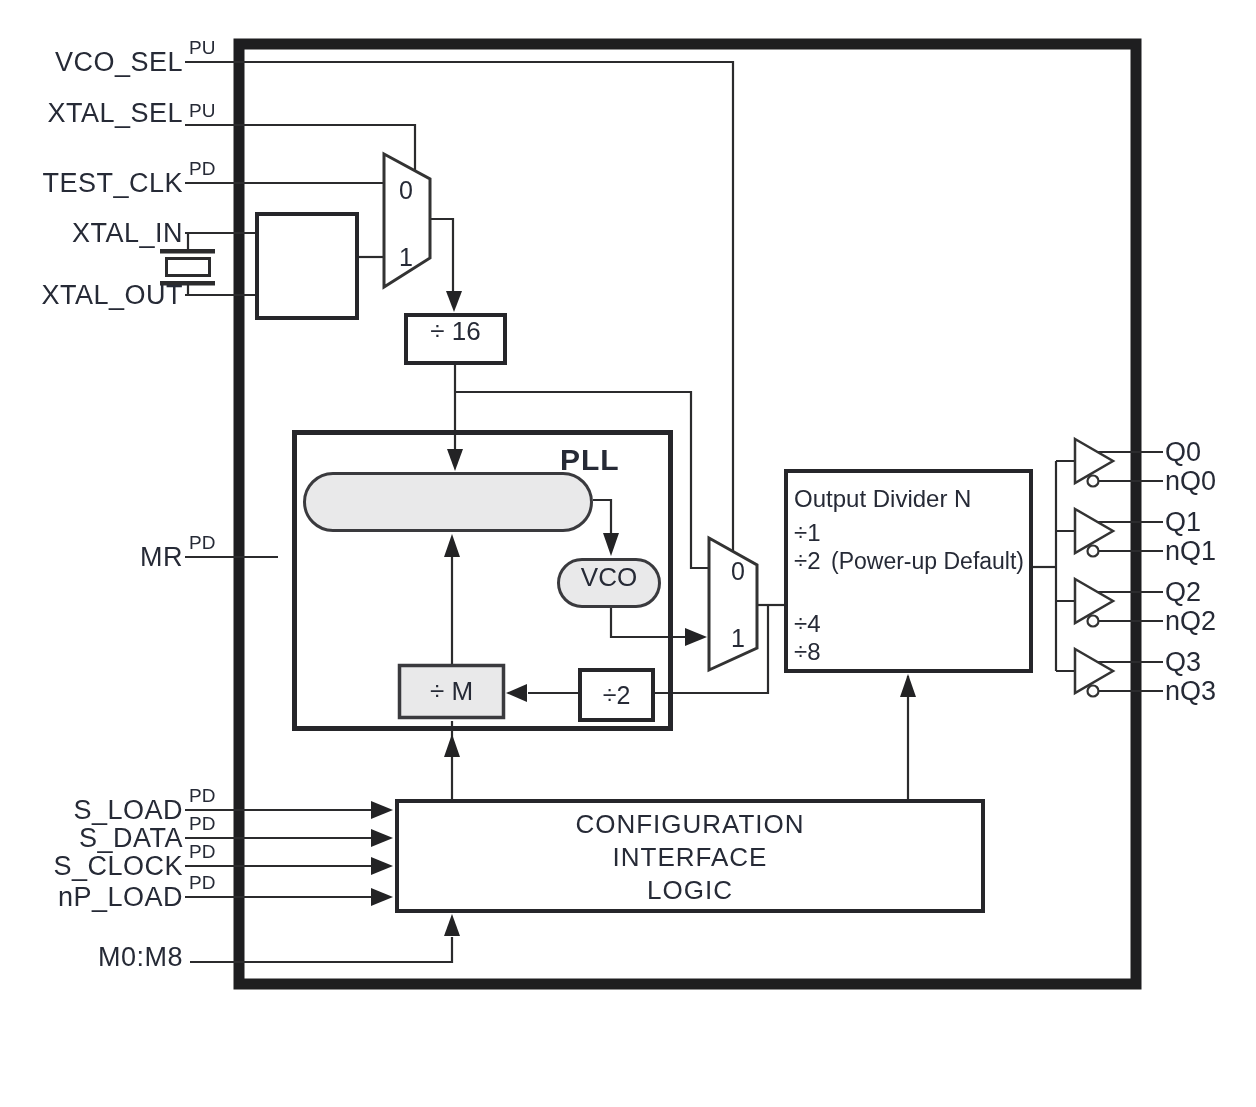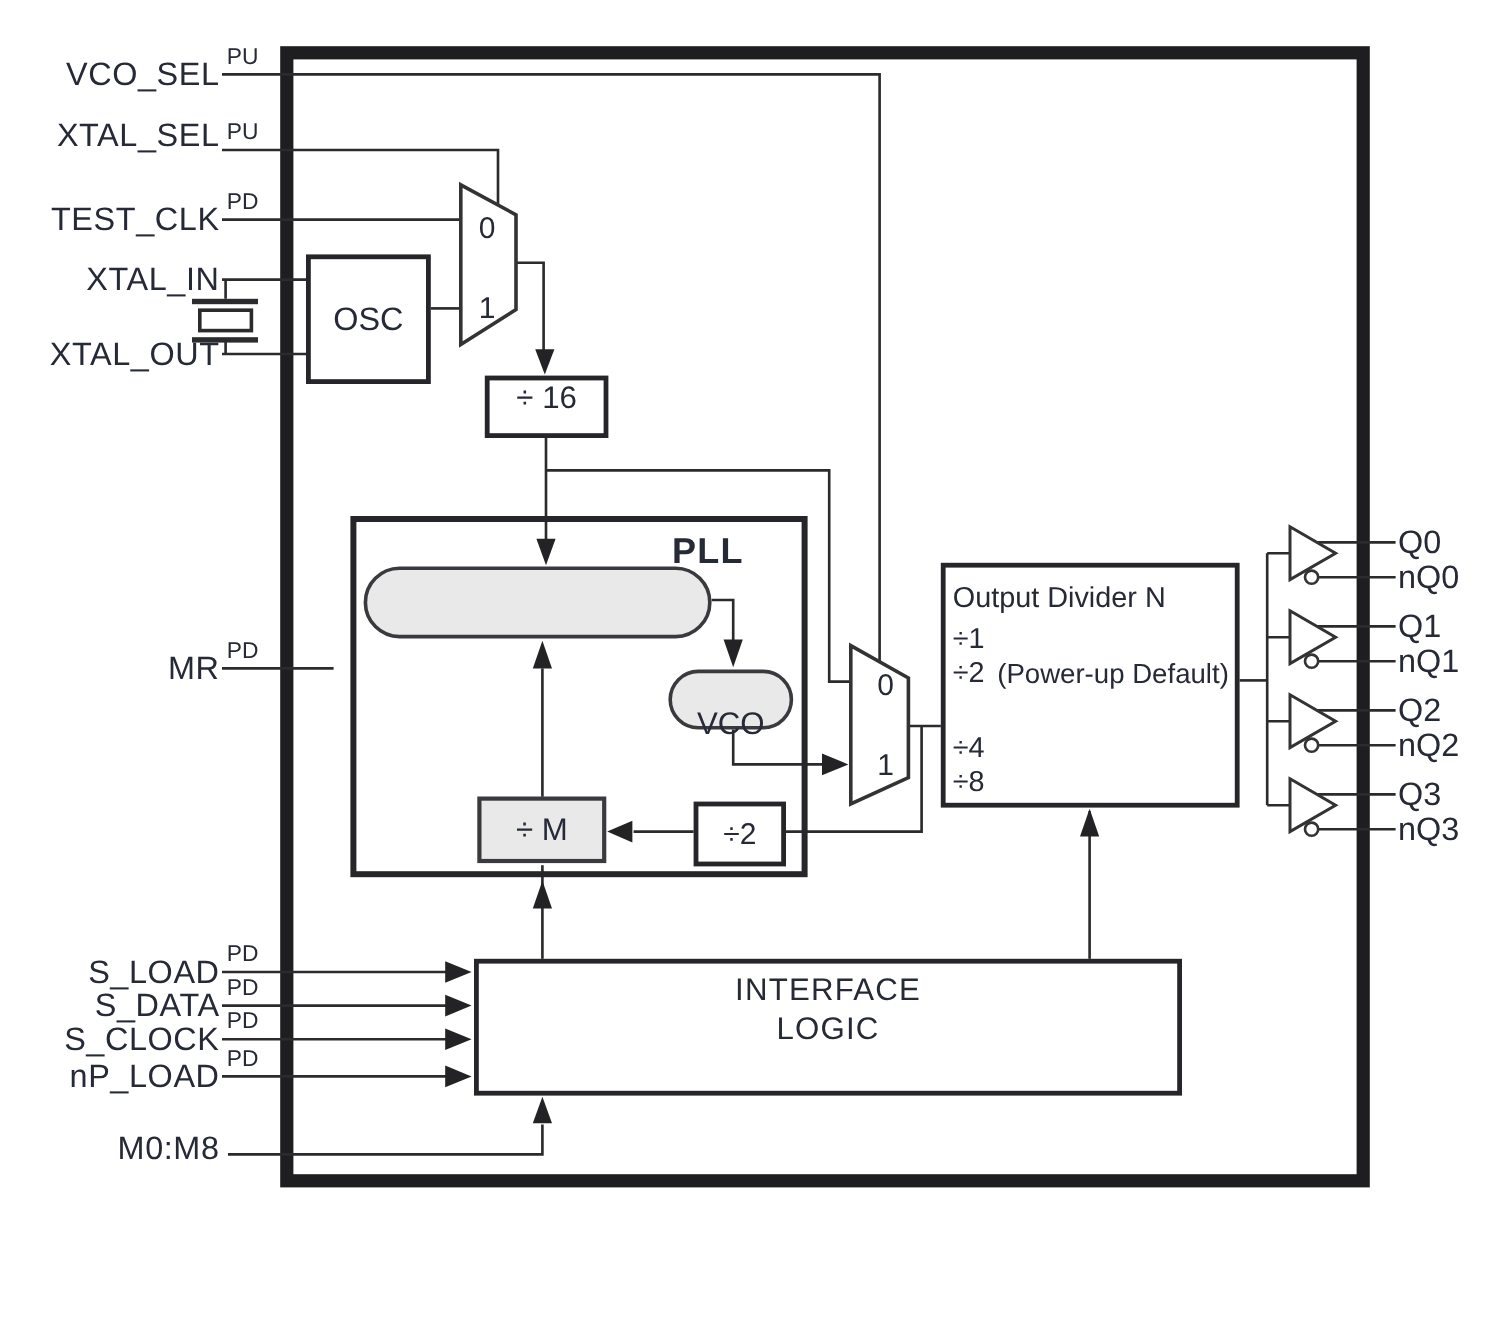--- a/index.html
+++ b/index.html
@@ -152,35 +152,35 @@
 
   <div class="q-label" style="top:437px">Q0</div>
   <div class="q-label" style="top:466px">nQ0</div>
   <div class="q-label" style="top:507px">Q1</div>
   <div class="q-label" style="top:536px">nQ1</div>
   <div class="q-label" style="top:577px">Q2</div>
   <div class="q-label" style="top:606px">nQ2</div>
   <div class="q-label" style="top:647px">Q3</div>
   <div class="q-label" style="top:676px">nQ3</div>
 
-  <div class="blk" style="left:240px;top:212px;width:104px;height:108px;font-size:27px">OSC</div>
   <div class="blk" style="left:389px;top:313px;width:103px;height:36px">÷ 16</div>
   <div class="pll-lbl">PLL</div>
-  <div class="blk" style="left:542px;top:584px;width:104px;height:38px">VCO</div>
+  <div class="blk" style="left:542px;top:558px;width:104px;height:38px">VCO</div>
   <div class="blk" style="left:383px;top:664px;width:107px;height:55px">÷ M</div>
   <div class="blk" style="left:563px;top:668px;width:77px;height:54px;font-size:25px">÷2</div>
 
   <div class="od-text" style="left:779px;top:486px">Output Divider N</div>
   <div class="od-text" style="left:779px;top:520px">÷1</div>
   <div class="od-text" style="left:779px;top:548px">÷2</div>
   <div class="od-text" style="left:816px;top:548px;font-size:23px">(Power-up Default)</div>
   <div class="od-text" style="left:779px;top:611px">÷4</div>
   <div class="od-text" style="left:779px;top:639px">÷8</div>
 
   <div class="cfg">
+    <div>CONFIGURATION</div>
     <div>INTERFACE</div>
     <div>LOGIC</div>
   </div>
 
   <div class="mux-num" style="left:376px;top:178px">0</div>
   <div class="mux-num" style="left:376px;top:245px">1</div>
   <div class="mux-num" style="left:708px;top:559px">0</div>
   <div class="mux-num" style="left:708px;top:626px">1</div>
 
 

